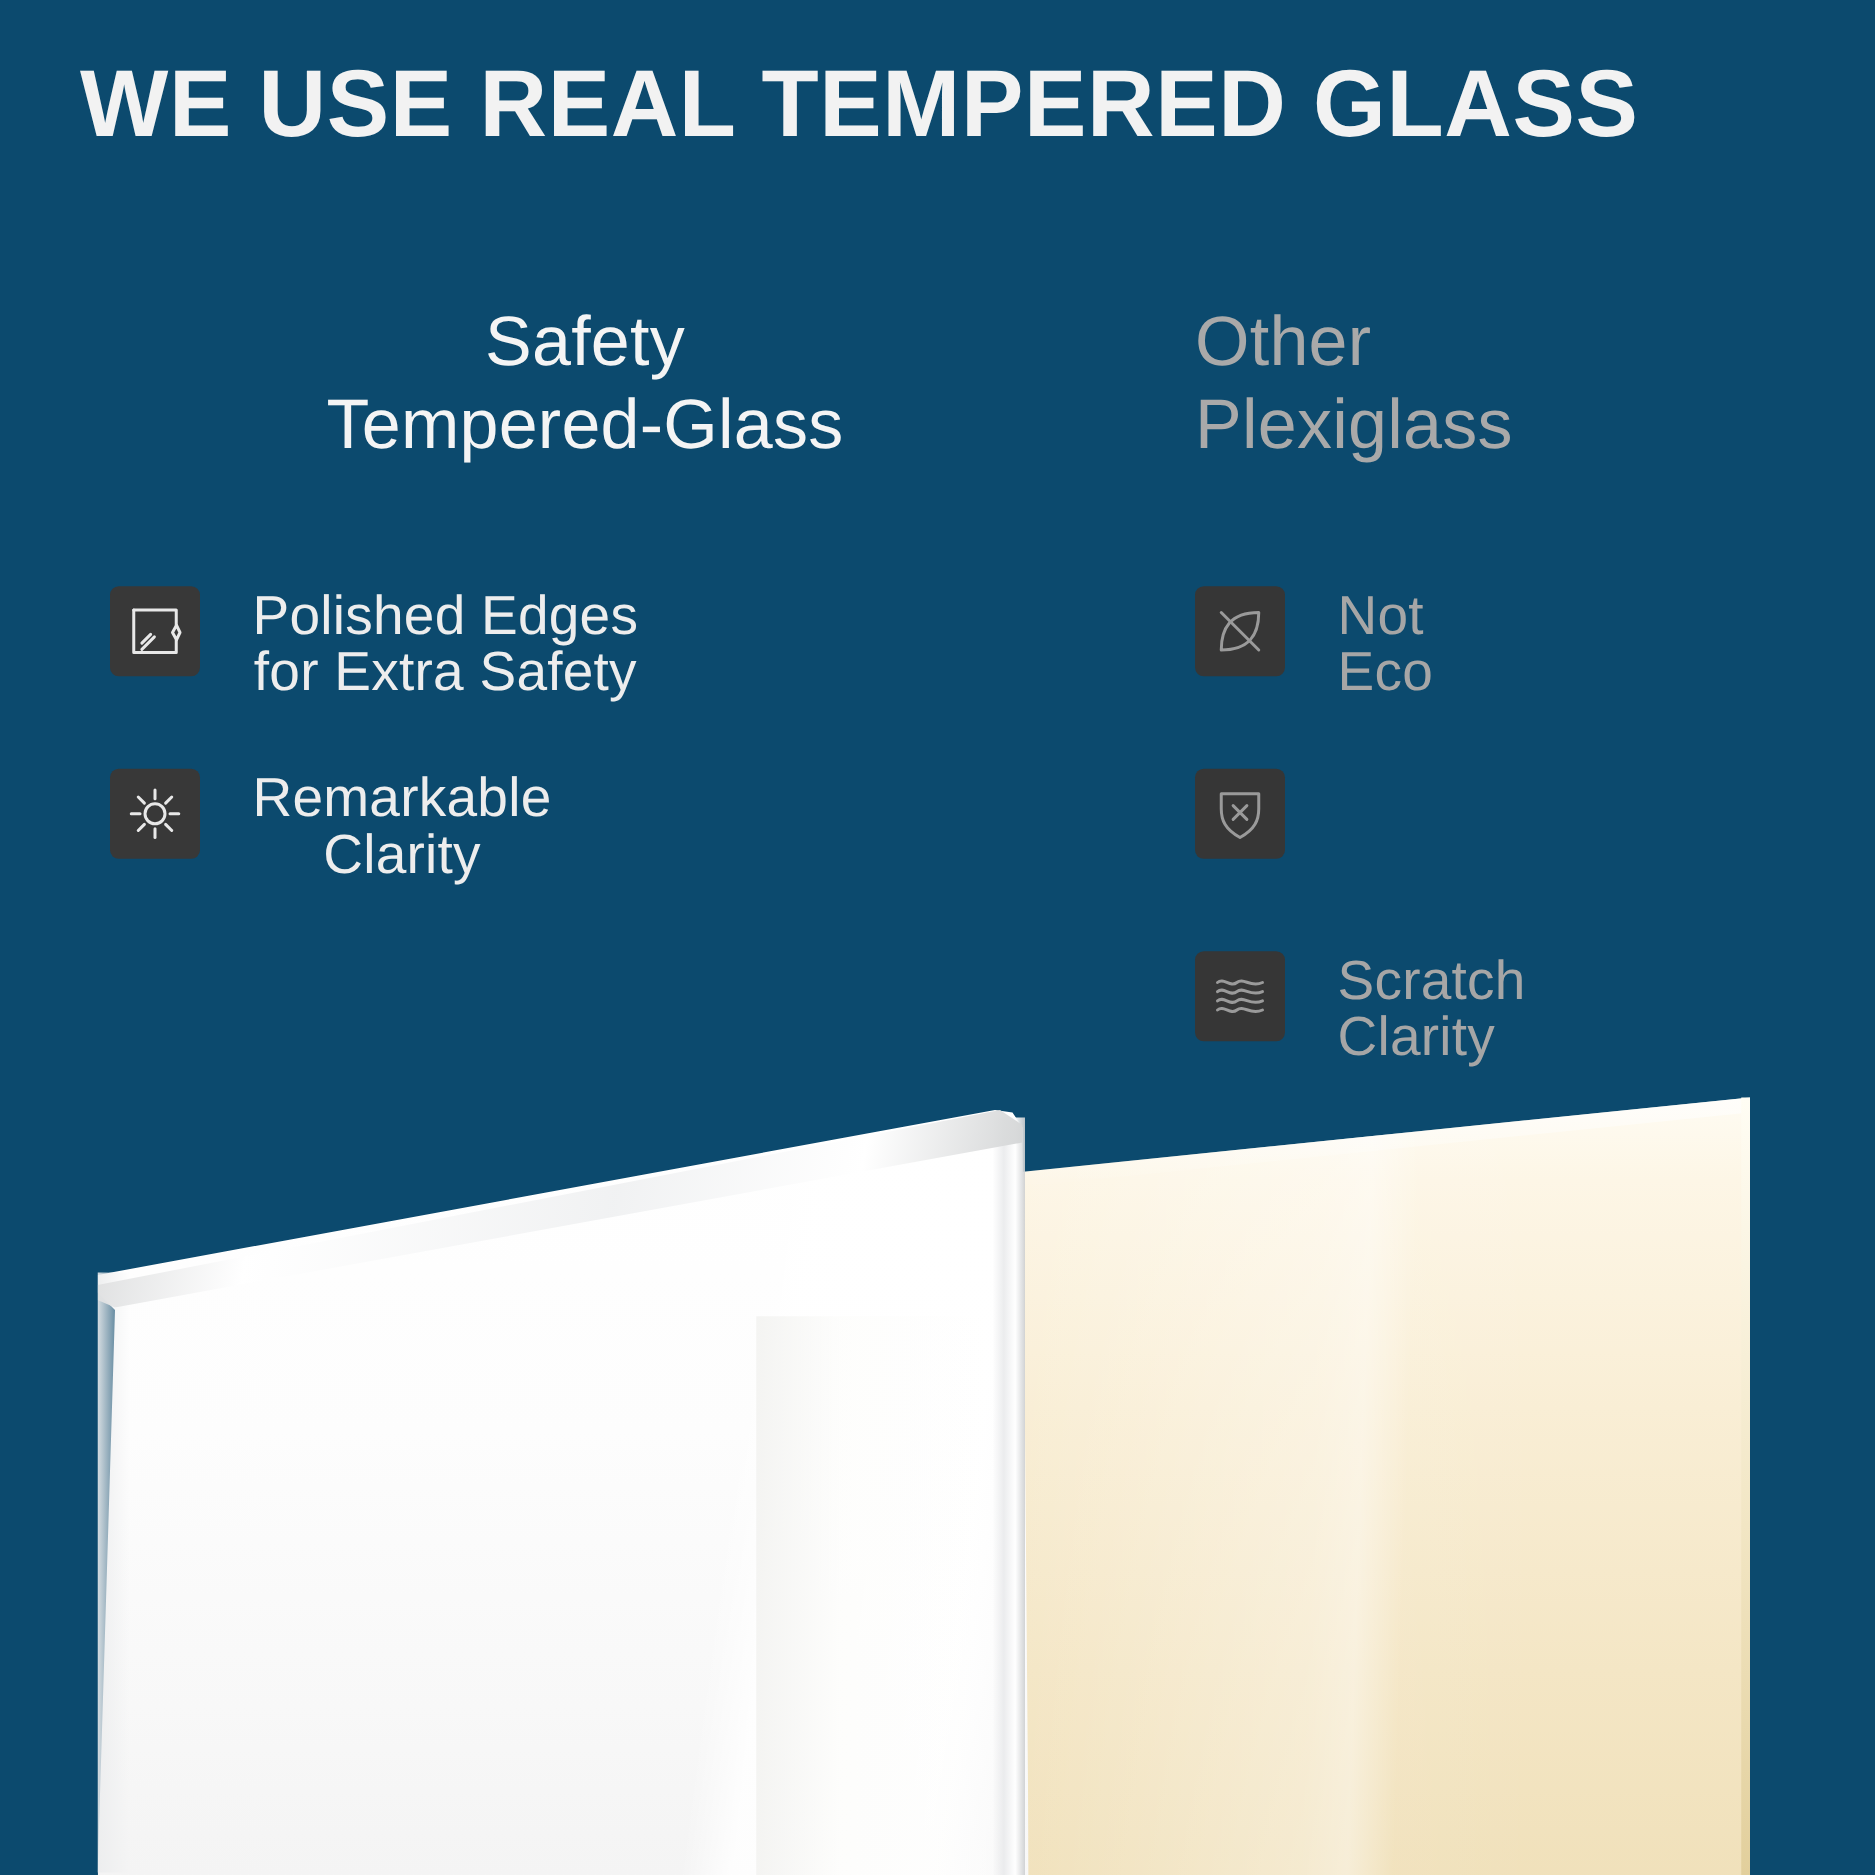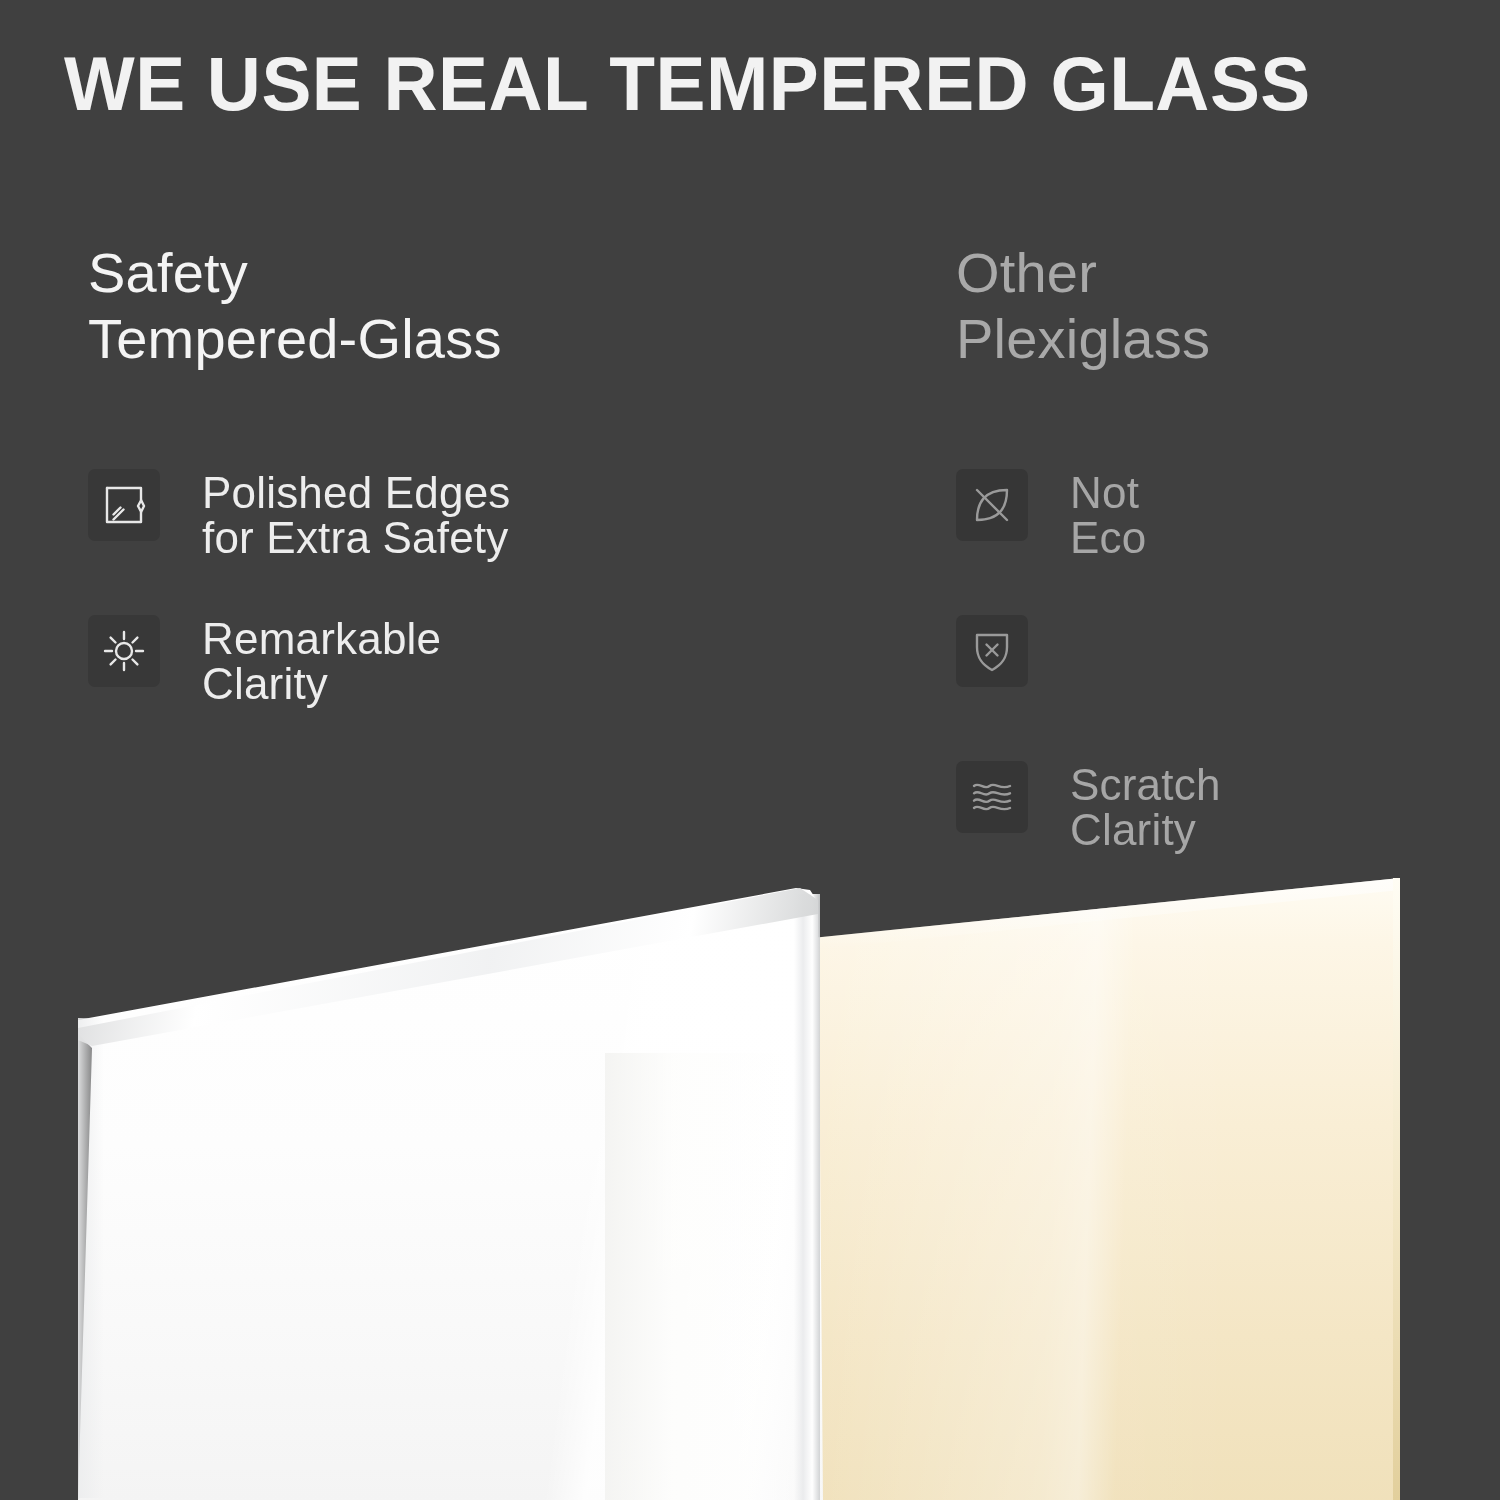--- a/index.html
+++ b/index.html
@@ -12,21 +12,21 @@
 
   body {
     background: #262626;
     font-family: "Liberation Sans", sans-serif;
     position: relative;
   }
 
   .infographic {
     position: absolute;
     inset: 0;
-    background: #404040;
+    background: #0c4a6e;
     overflow: hidden;
   }
 
   
   .headline {
     position: absolute;
     left: 64px;
     top: 38px;
     width: 1400px;
     font-size: 76px;
@@ -42,21 +42,21 @@
   
   .columns {
     position: absolute;
     left: 0;
     top: 240px;
     width: 1500px;
     height: 630px;
   }
 
   .column { position: absolute; top: 0; }
-  .column.left  { left: 88px;  width: 760px; }
+  .column.left  { left: 88px;  width: 760px; text-align: center; }
   .column.right { left: 956px; width: 560px; }
 
   .col-title {
     font-size: 56px;
     line-height: 66px;
     font-weight: 300;
     letter-spacing: 0.2px;
     white-space: pre-line;
   }
   .column.left  .col-title { color: #f4f4f4; }

